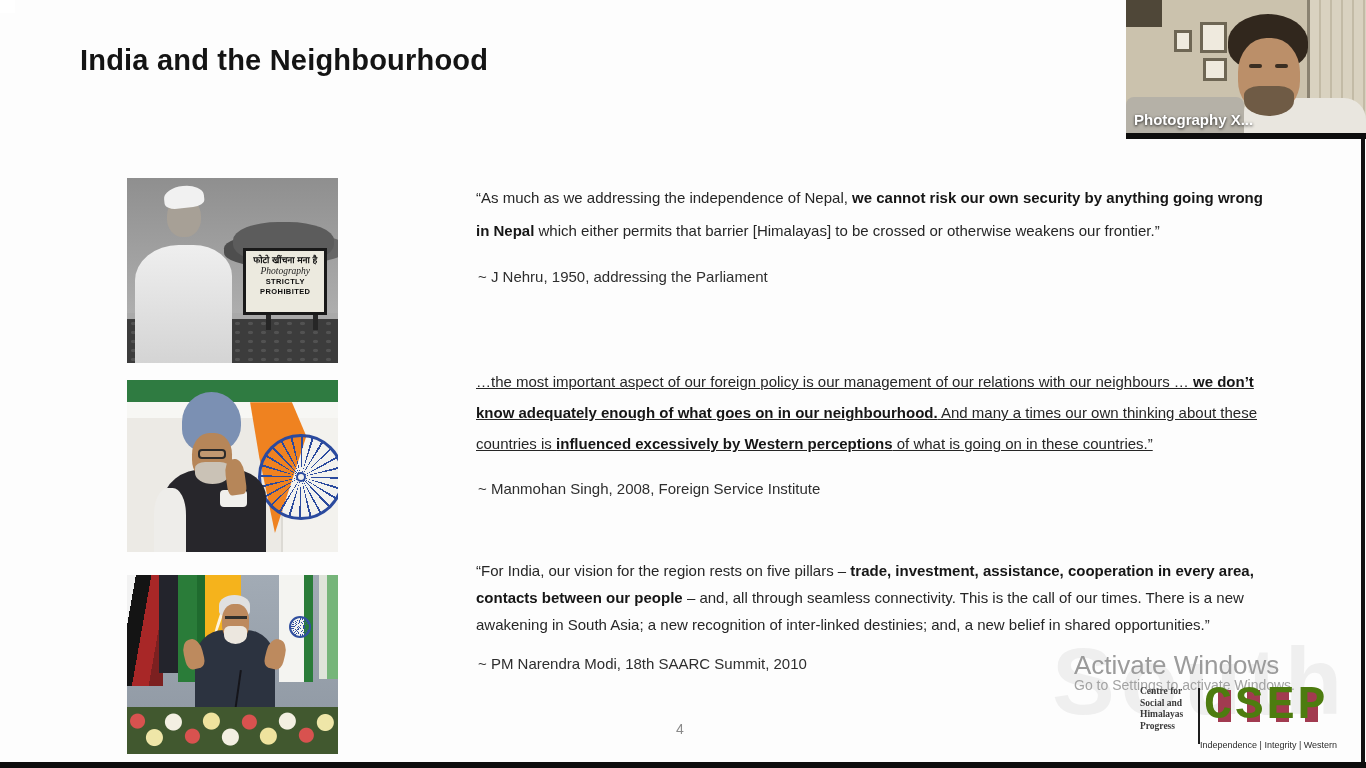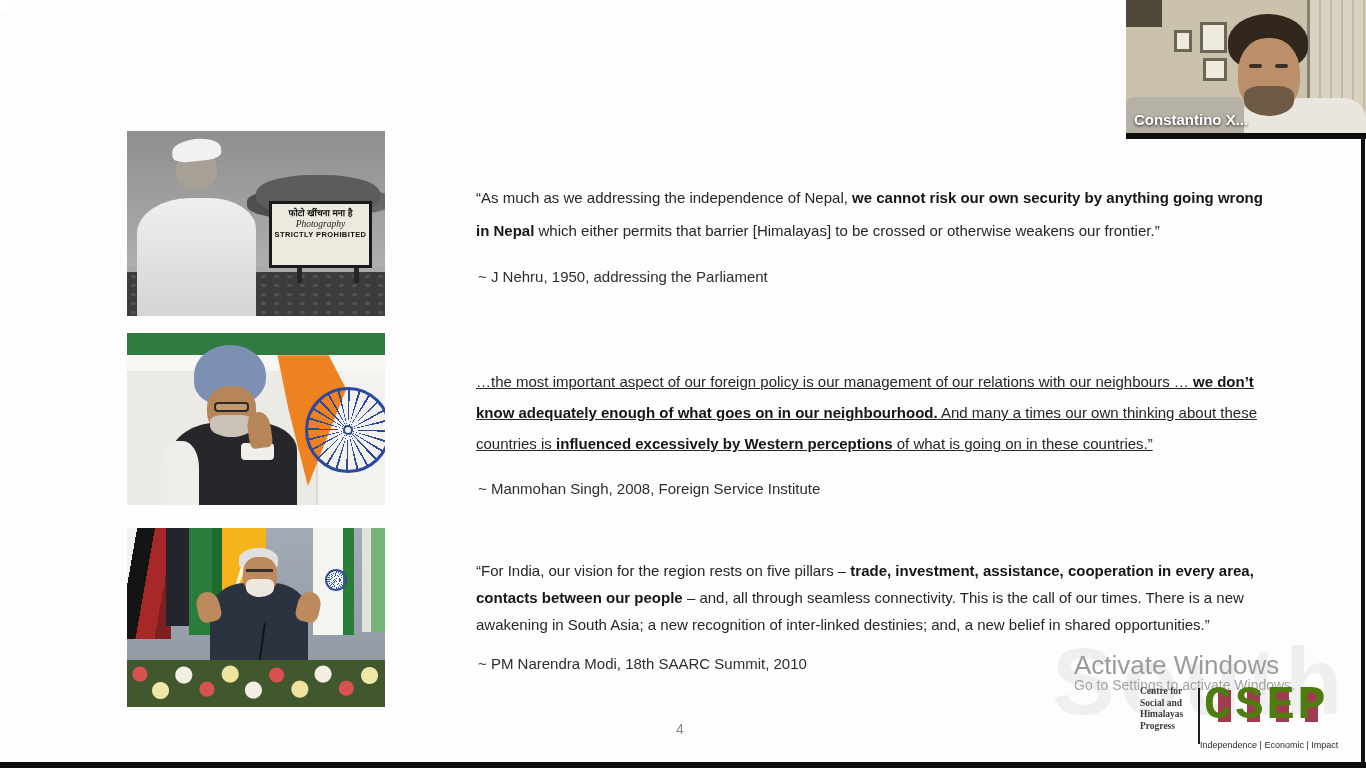--- a/index.html
+++ b/index.html
@@ -5,21 +5,21 @@
   html,body{margin:0;padding:0;background:#000;}
   .screen{position:relative;width:1366px;height:768px;background:#fdfdfd;overflow:hidden;
           font-family:"Liberation Sans",sans-serif;}
   .abs{position:absolute;}
 
   .corner-square{left:0;top:0;width:15px;height:13px;background:#ffffff;}
 
   .slide-title{left:80px;top:44px;font-size:29px;font-weight:bold;color:#141414;letter-spacing:.2px;}
 
   
-  .photo{position:absolute;left:127px;width:258px;overflow:hidden;background:#ddd;}
+  .photo{position:absolute;left:127px;width:211px;overflow:hidden;background:#ddd;margin-top:47px;}
   .photo *{position:absolute;}
   .photo-nehru{top:131px;height:185px;background:linear-gradient(180deg,#8f8f8f,#b9b9b9);}
   .nehru-foliage{left:50%;top:24%;width:48%;height:22%;background:#5c5c5c;border-radius:45%;
      box-shadow:-14px 8px 0 -5px #4e4e4e,18px 6px 0 -7px #666;}
   .nehru-hedge{left:0;bottom:0;width:100%;height:24%;background:#3c3c3c;
      background-image:radial-gradient(#525252 2px,transparent 3px);background-size:13px 9px;}
   .nehru-rail1{left:0;bottom:24%;width:100%;height:6px;background:#a9a9a9;}
   .nehru-rail2{left:0;bottom:12%;width:100%;height:5px;background:#8c8c8c;}
   .nehru-post1{left:66%;bottom:18%;width:5px;height:22%;background:#262626;}
   .nehru-post2{left:88%;bottom:18%;width:5px;height:22%;background:#262626;}
@@ -150,20 +150,21 @@
   .right-edge{left:1361px;top:139px;width:4px;height:623px;background:#101010;}
   .bottom-bar{left:0;top:762px;width:1366px;height:6px;background:#0d0d0d;}
 </style>
 </head>
 <body>
 
 <div class="screen">
 
   <div class="abs corner-square"></div>
 
+  <div class="abs slide-title">India and the Neighbourhood</div>
 
   <div class="photo photo-nehru">
     <div class="nehru-foliage"></div>
     <div class="nehru-rail1"></div>
     <div class="nehru-rail2"></div>
     <div class="nehru-hedge"></div>
     <div class="nehru-post1"></div>
     <div class="nehru-post2"></div>
     <div class="nehru-body"></div>
     <div class="nehru-head"></div>
@@ -241,36 +242,36 @@
       <span>Progress</span>
     </div>
     <div class="csep-divider"></div>
     <div class="csep-acronym-wrap">
       <div class="csep-accent ac1"></div>
       <div class="csep-accent ac2"></div>
       <div class="csep-accent ac3"></div>
       <div class="csep-accent ac4"></div>
       <div class="csep-acronym">CSEP</div>
     </div>
-    <div class="csep-tagline">Independence | Economic | Impact</div>
+    <div class="csep-tagline">Independence | Integrity | Western</div>
   </div>
 
   <div class="abs webcam">
     <div class="cam-dark-corner"></div>
     <div class="cam-frame f3"></div>
     <div class="cam-frame f1"></div>
     <div class="cam-frame f2"></div>
     <div class="cam-blinds"></div>
     <div class="cam-couch"></div>
     <div class="cam-hair"></div>
     <div class="cam-shirt"></div>
     <div class="cam-face">
       <div class="cam-brow l"></div>
       <div class="cam-brow r"></div>
       <div class="cam-beard"></div>
     </div>
-    <div class="cam-name">Constantino X...</div>
+    <div class="cam-name">Photography X...</div>
   </div>
 
   <div class="abs webcam-strip"></div>
   <div class="abs right-edge"></div>
   <div class="abs bottom-bar"></div>
 </div>
 
 </body></html>

